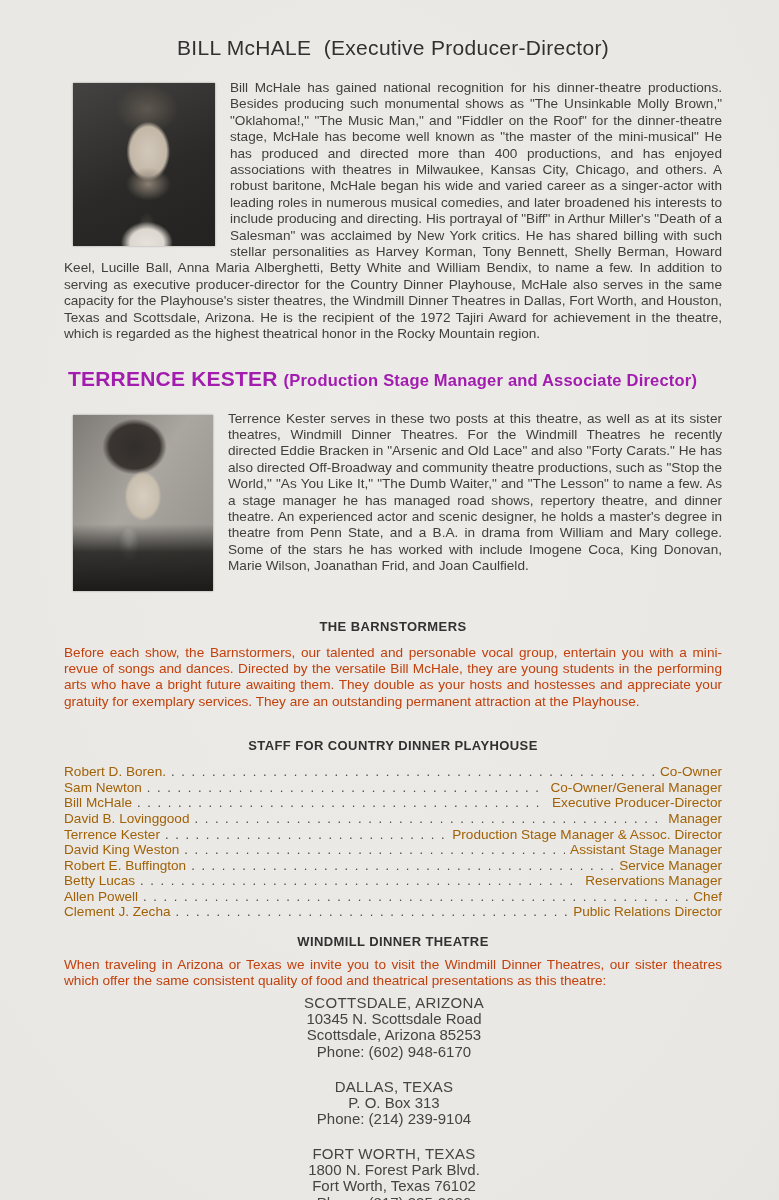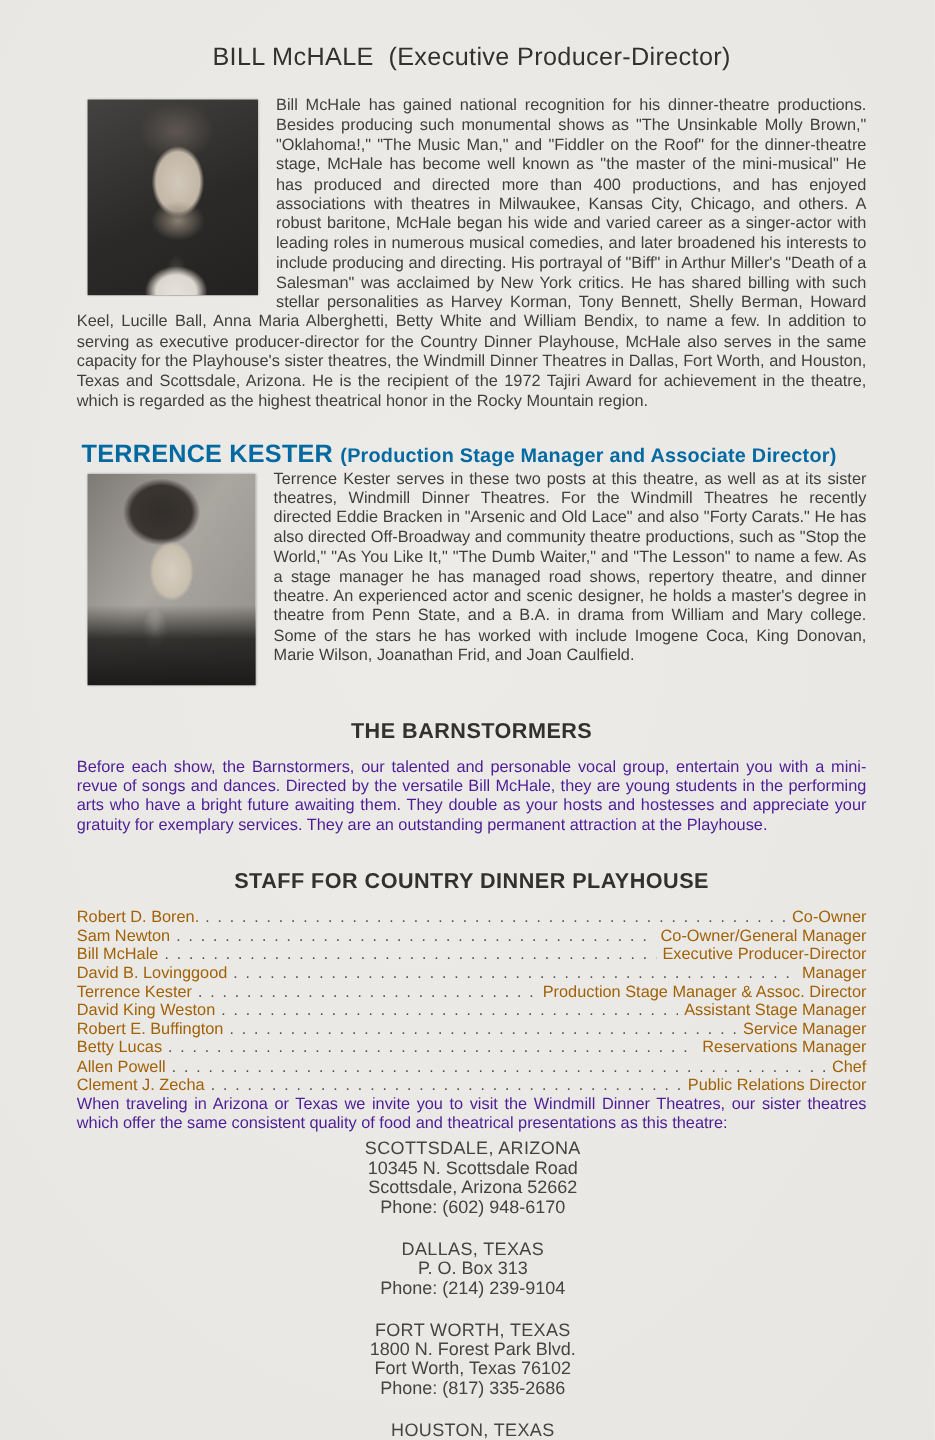--- a/index.html
+++ b/index.html
@@ -11,27 +11,27 @@
     overflow: hidden;
   }
   .page { padding: 36px 57px 0 64px; }
 
   
   .h-main {
     text-align: center; font-weight: normal; color: #323130;
     font-size: 21px; letter-spacing: 0.3px; margin: 0 0 20px 0;
   }
   .h-kester {
-    text-align: left; font-weight: bold; color: #0369a1;
-    font-size: 21px; letter-spacing: 0.2px; margin: 24px 0 0 4px;
+    text-align: left; font-weight: bold; color: #a21caf;
+    font-size: 21px; letter-spacing: 0.2px; margin: 24px 0 20px 4px;
   }
   .h-kester .role-small { font-size: 16.5px; }
   .h-sub {
     text-align: center; font-weight: bold; color: #323130;
-    font-size: 18px; letter-spacing: 0.4px; margin: 24px 0 11px 0;
+    font-size: 13px; letter-spacing: 0.4px; margin: 24px 0 11px 0;
   }
 
   
   .bio {
     font-size: 13.6px; line-height: 16.4px; text-align: justify;
     color: #403f3d; margin: 0;
   }
   .bio::after { content: ""; display: block; clear: both; }
   .photo {
     float: left; margin: 3px 15px 4px 9px;
@@ -70,21 +70,21 @@
     margin: 0 5px; color: #4c4b49; font-size: 13px;
   }
   .leader::before {
     content: ". . . . . . . . . . . . . . . . . . . . . . . . . . . . . . . . . . . . . . . . . . . . . . . . . . . . . . . . . . . .";
     letter-spacing: 1.5px;
   }
 
   
   .windmill-intro {
     font-size: 13.6px; line-height: 16.4px; text-align: justify;
-    color: #4c1d95; margin: 0 0 4px 0;
+    color: #c2410c; margin: 0 0 4px 0;
   }
   .loc-grid {
     display: grid; grid-template-columns: 1fr;
     width: 540px; margin-left: 60px; row-gap: 17px;
   }
   .loc { text-align: center; color: #454442; }
   .loc-city { font-size: 15px; letter-spacing: 0.3px; line-height: 17px; }
   .loc-line { font-size: 15px; line-height: 16.6px; }
 </style>
 </head>
@@ -156,27 +156,28 @@
         <span class="leader"></span>
         <span class="staff-title">Chef</span>
       </div>
     <div class="staff-row">
         <span class="staff-name">Clement J. Zecha</span>
         <span class="leader"></span>
         <span class="staff-title">Public Relations Director</span>
       </div>
   </div>
 
+  <h2 class="h-sub" style="margin-top:14px; margin-bottom:8px;">WINDMILL DINNER THEATRE</h2>
   <p class="windmill-intro">When traveling in Arizona or Texas we invite you to visit the Windmill Dinner Theatres, our sister theatres which offer the same consistent quality of food and theatrical presentations as this theatre:</p>
 
   <div class="loc-grid">
     <div class="loc">
       <div class="loc-city">SCOTTSDALE, ARIZONA</div>
       <div class="loc-line">10345 N. Scottsdale Road</div>
-      <div class="loc-line">Scottsdale, Arizona 52662</div>
+      <div class="loc-line">Scottsdale, Arizona 85253</div>
       <div class="loc-line">Phone: (602) 948-6170</div>
     </div>
     <div class="loc">
       <div class="loc-city">DALLAS, TEXAS</div>
       <div class="loc-line">P. O. Box 313</div>
       <div class="loc-line">Phone: (214) 239-9104</div>
     </div>
     <div class="loc">
       <div class="loc-city">FORT WORTH, TEXAS</div>
       <div class="loc-line">1800 N. Forest Park Blvd.</div>

